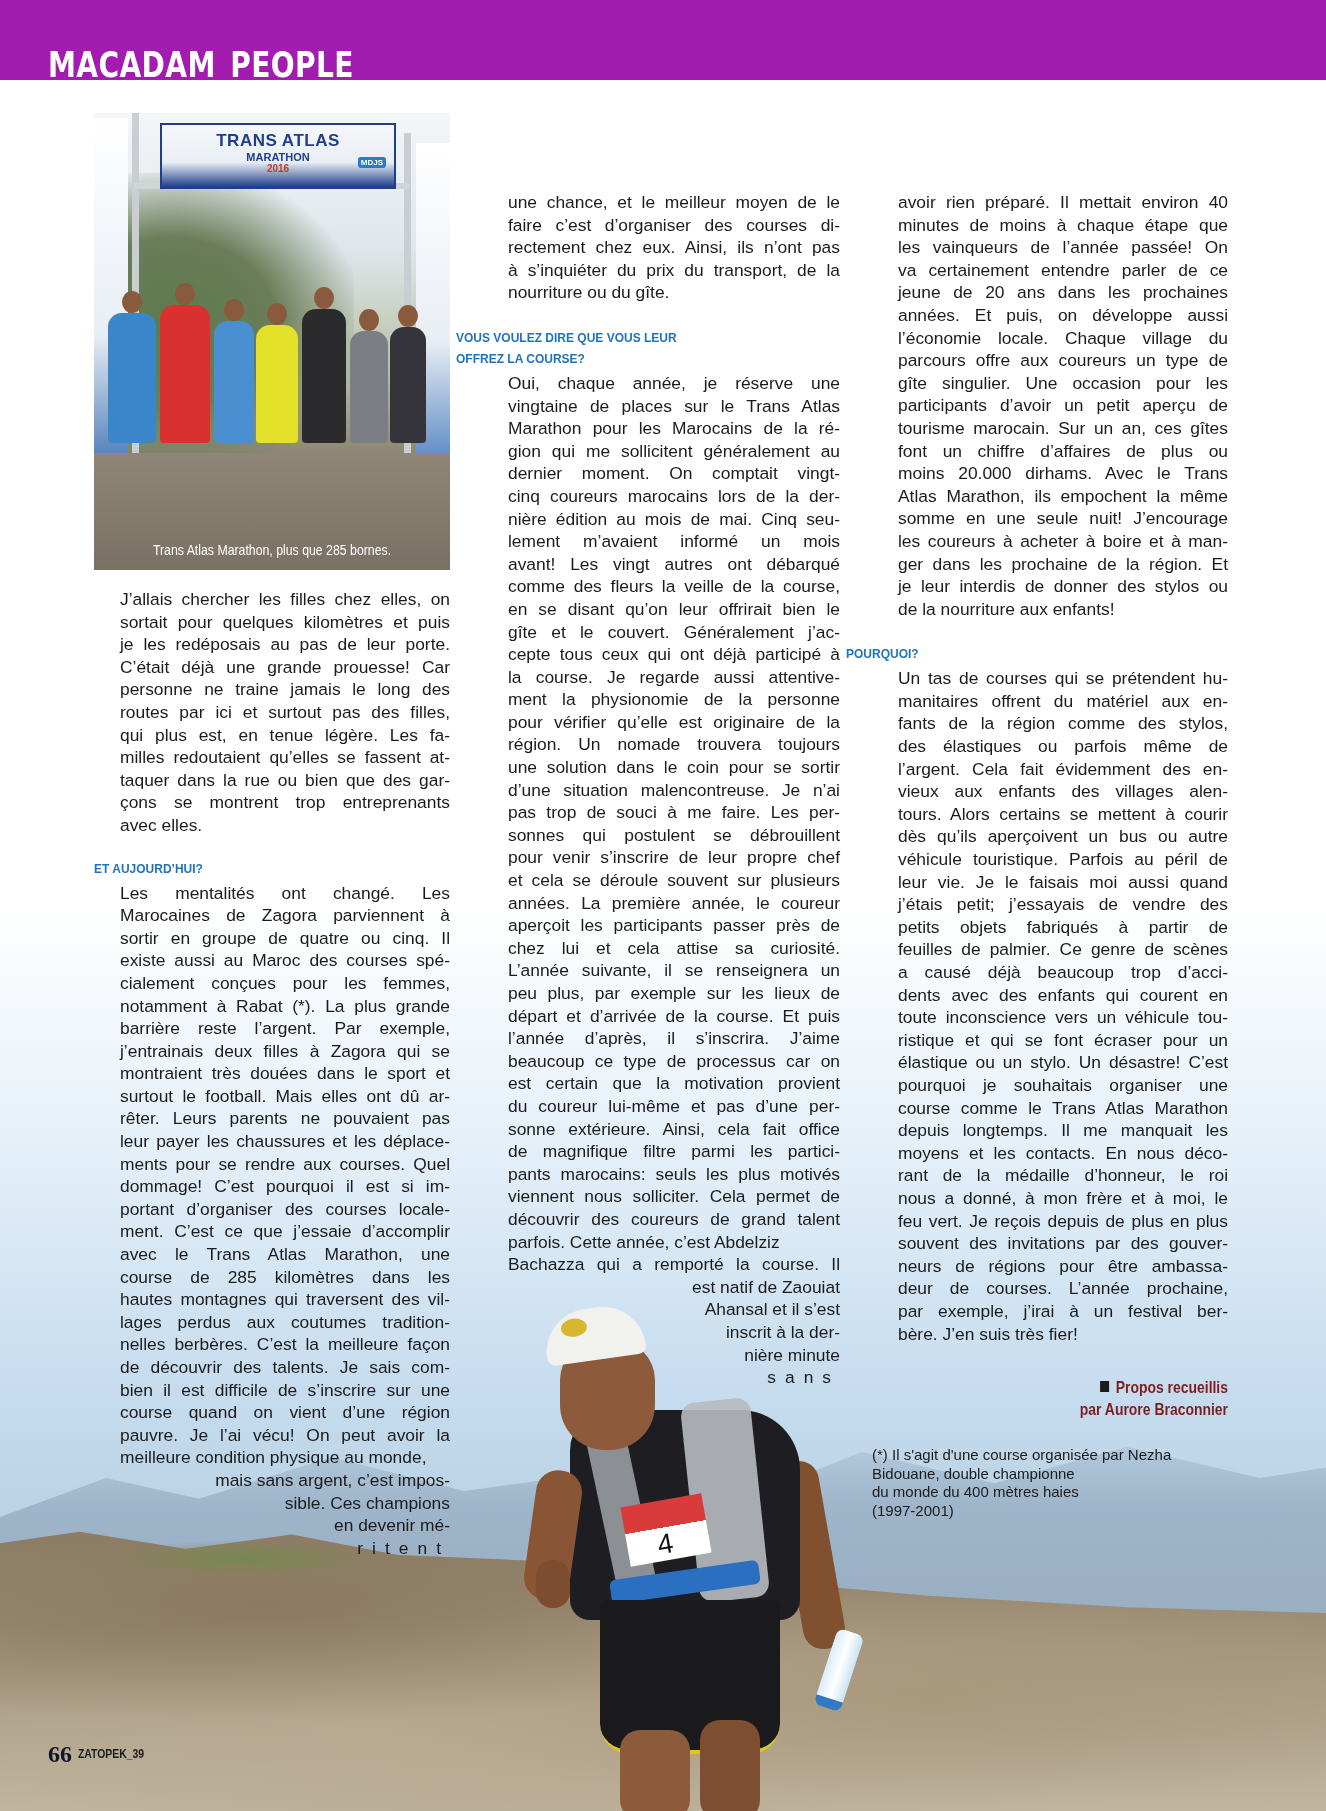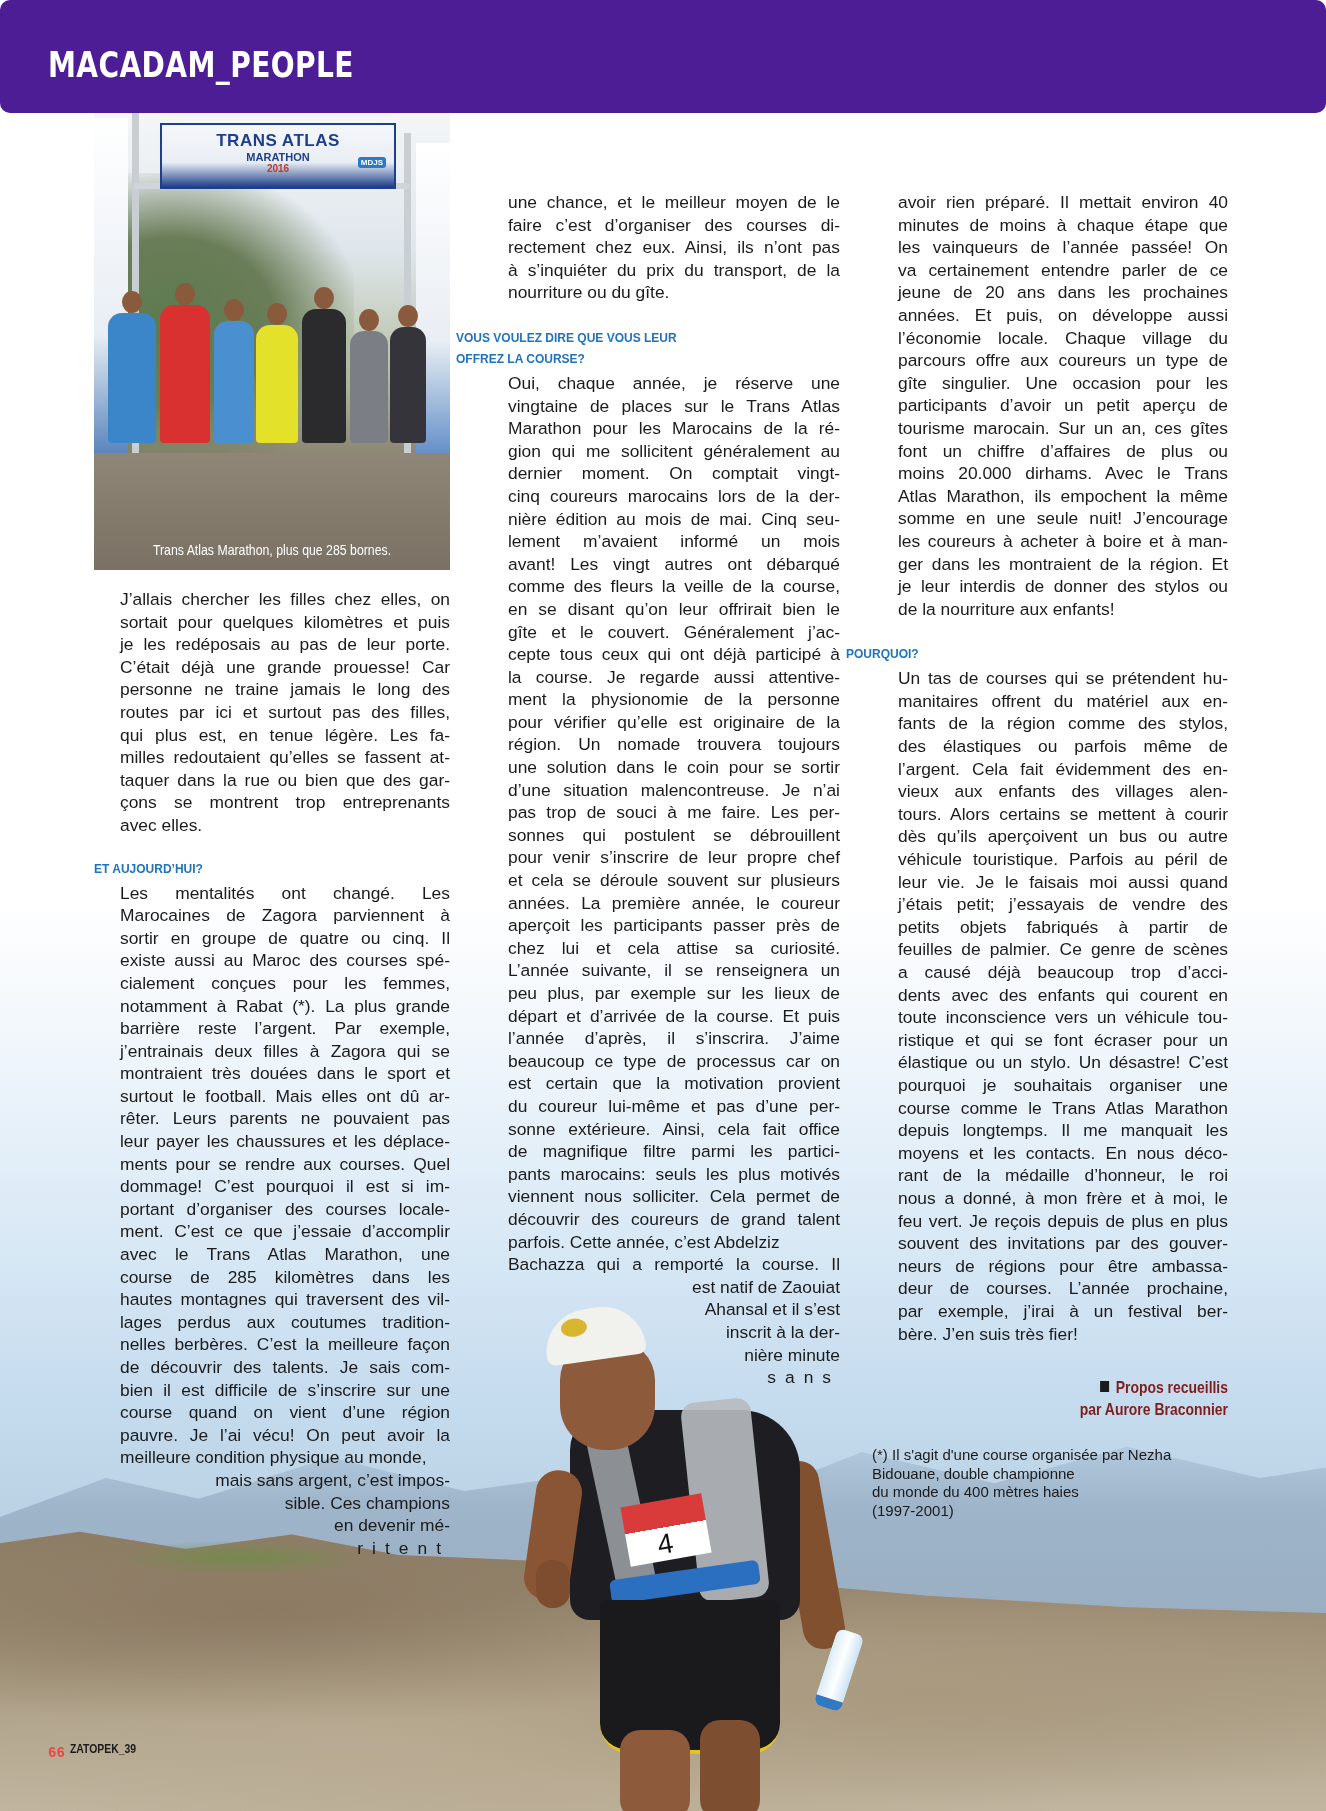--- a/index.html
+++ b/index.html
@@ -28,23 +28,22 @@
       linear-gradient(180deg, #8b7b63 0%, #9d8e75 35%, #b3a68e 70%, #c1b59f 100%);
     clip-path: polygon(0 8%, 6% 4%, 14% 10%, 22% 5%, 30% 12%, 40% 14%, 55% 20%, 70% 26%, 85% 30%, 100% 32%, 100% 100%, 0 100%);
   }
   .bg-grass {
     position: absolute; left: 110px; top: 1540px; width: 260px; height: 36px;
     background: radial-gradient(ellipse, rgba(110,140,70,0.75) 0%, rgba(110,140,70,0) 70%);
   }
 
   
   .header {
-    position: absolute; left: 0; top: 0; width: 1326px; height: 113px;
-    background: #4c1d95;
-    border-radius: 10px;
+    position: absolute; left: 0; top: 0; width: 1326px; height: 80px;
+    background: #a21caf;
   }
   .header-title {
     position: absolute; left: 48px; top: 44px;
     font-family: "DejaVu Sans", sans-serif; font-weight: bold;
     font-size: 36px; letter-spacing: 0.5px; color: #ffffff;
     transform: scaleX(0.78); transform-origin: left center;
   }
 
   
   .photo-top {
@@ -127,21 +126,21 @@
   .rf-thumb { position:absolute; left: -4px; top: 260px; width: 34px; height: 48px; background:#7e4d30; border-radius: 16px; }
   .rf-arm-r { position:absolute; left: 250px; top: 160px; width: 42px; height: 190px; background:#80502f; border-radius: 20px; transform: rotate(-10deg); }
   .rf-bottle { position:absolute; left: 285px; top: 330px; width: 28px; height: 70px; background: linear-gradient(90deg,#d9ecf7,#ffffff,#c9e2f3); border-radius: 8px; transform: rotate(18deg); border-bottom: 10px solid #2f79c5; }
   .rf-shorts { position:absolute; left: 60px; top: 300px; width: 180px; height: 150px; background:#1a1a1c; border-radius: 6px 6px 30px 30px; border-bottom: 4px solid #e1c51c; }
   .rf-leg { position:absolute; left: 80px; top: 430px; width: 70px; height: 90px; background:#8d5a3b; border-radius: 20px; }
   .rf-leg2 { position:absolute; left: 160px; top: 420px; width: 60px; height: 100px; background:#7e4e31; border-radius: 20px; }
 
   .page-num {
     position: absolute; left: 48px; top: 1741px; font-size: 13px; font-weight: bold; color:#1b1b1b;
   }
-  .page-num .quote { color:#ef4444; font-size: 14px; font-family: Liberation Mono, monospace; vertical-align: -4px; margin-right: 2px; }
+  .page-num .quote { color:#0f172a; font-size: 24px; font-family: Liberation Serif, serif; vertical-align: -4px; margin-right: 2px; }
   .page-num .label { display:inline-block; transform: scaleX(0.8); transform-origin: left center; }
 </style>
 </head>
 <body>
 
 <div class="bg-sky"></div>
 <div class="bg-mountain-far"></div>
 <div class="bg-ground"></div>
 <div class="bg-grass"></div>
 
@@ -314,21 +313,21 @@
       <span class="line">l’économie locale. Chaque village du</span>
       <span class="line">parcours offre aux coureurs un type de</span>
       <span class="line">gîte singulier. Une occasion pour les</span>
       <span class="line">participants d’avoir un petit aperçu de</span>
       <span class="line">tourisme marocain. Sur un an, ces gîtes</span>
       <span class="line">font un chiffre d’affaires de plus ou</span>
       <span class="line">moins 20.000 dirhams. Avec le Trans</span>
       <span class="line">Atlas Marathon, ils empochent la même</span>
       <span class="line">somme en une seule nuit! J’encourage</span>
       <span class="line">les coureurs à acheter à boire et à man-</span>
-      <span class="line">ger dans les montraient de la région. Et</span>
+      <span class="line">ger dans les prochaine de la région. Et</span>
       <span class="line">je leur interdis de donner des stylos ou</span>
       <span class="line last">de la nourriture aux enfants!</span>
     </div>
   <div class="sub" style="margin-left:-26px;">POURQUOI?</div>
   <div class="para" id="c3-answer">
       <span class="line">Un tas de courses qui se prétendent hu-</span>
       <span class="line">manitaires offrent du matériel aux en-</span>
       <span class="line">fants de la région comme des stylos,</span>
       <span class="line">des élastiques ou parfois même de</span>
       <span class="line">l’argent. Cela fait évidemment des en-</span>

